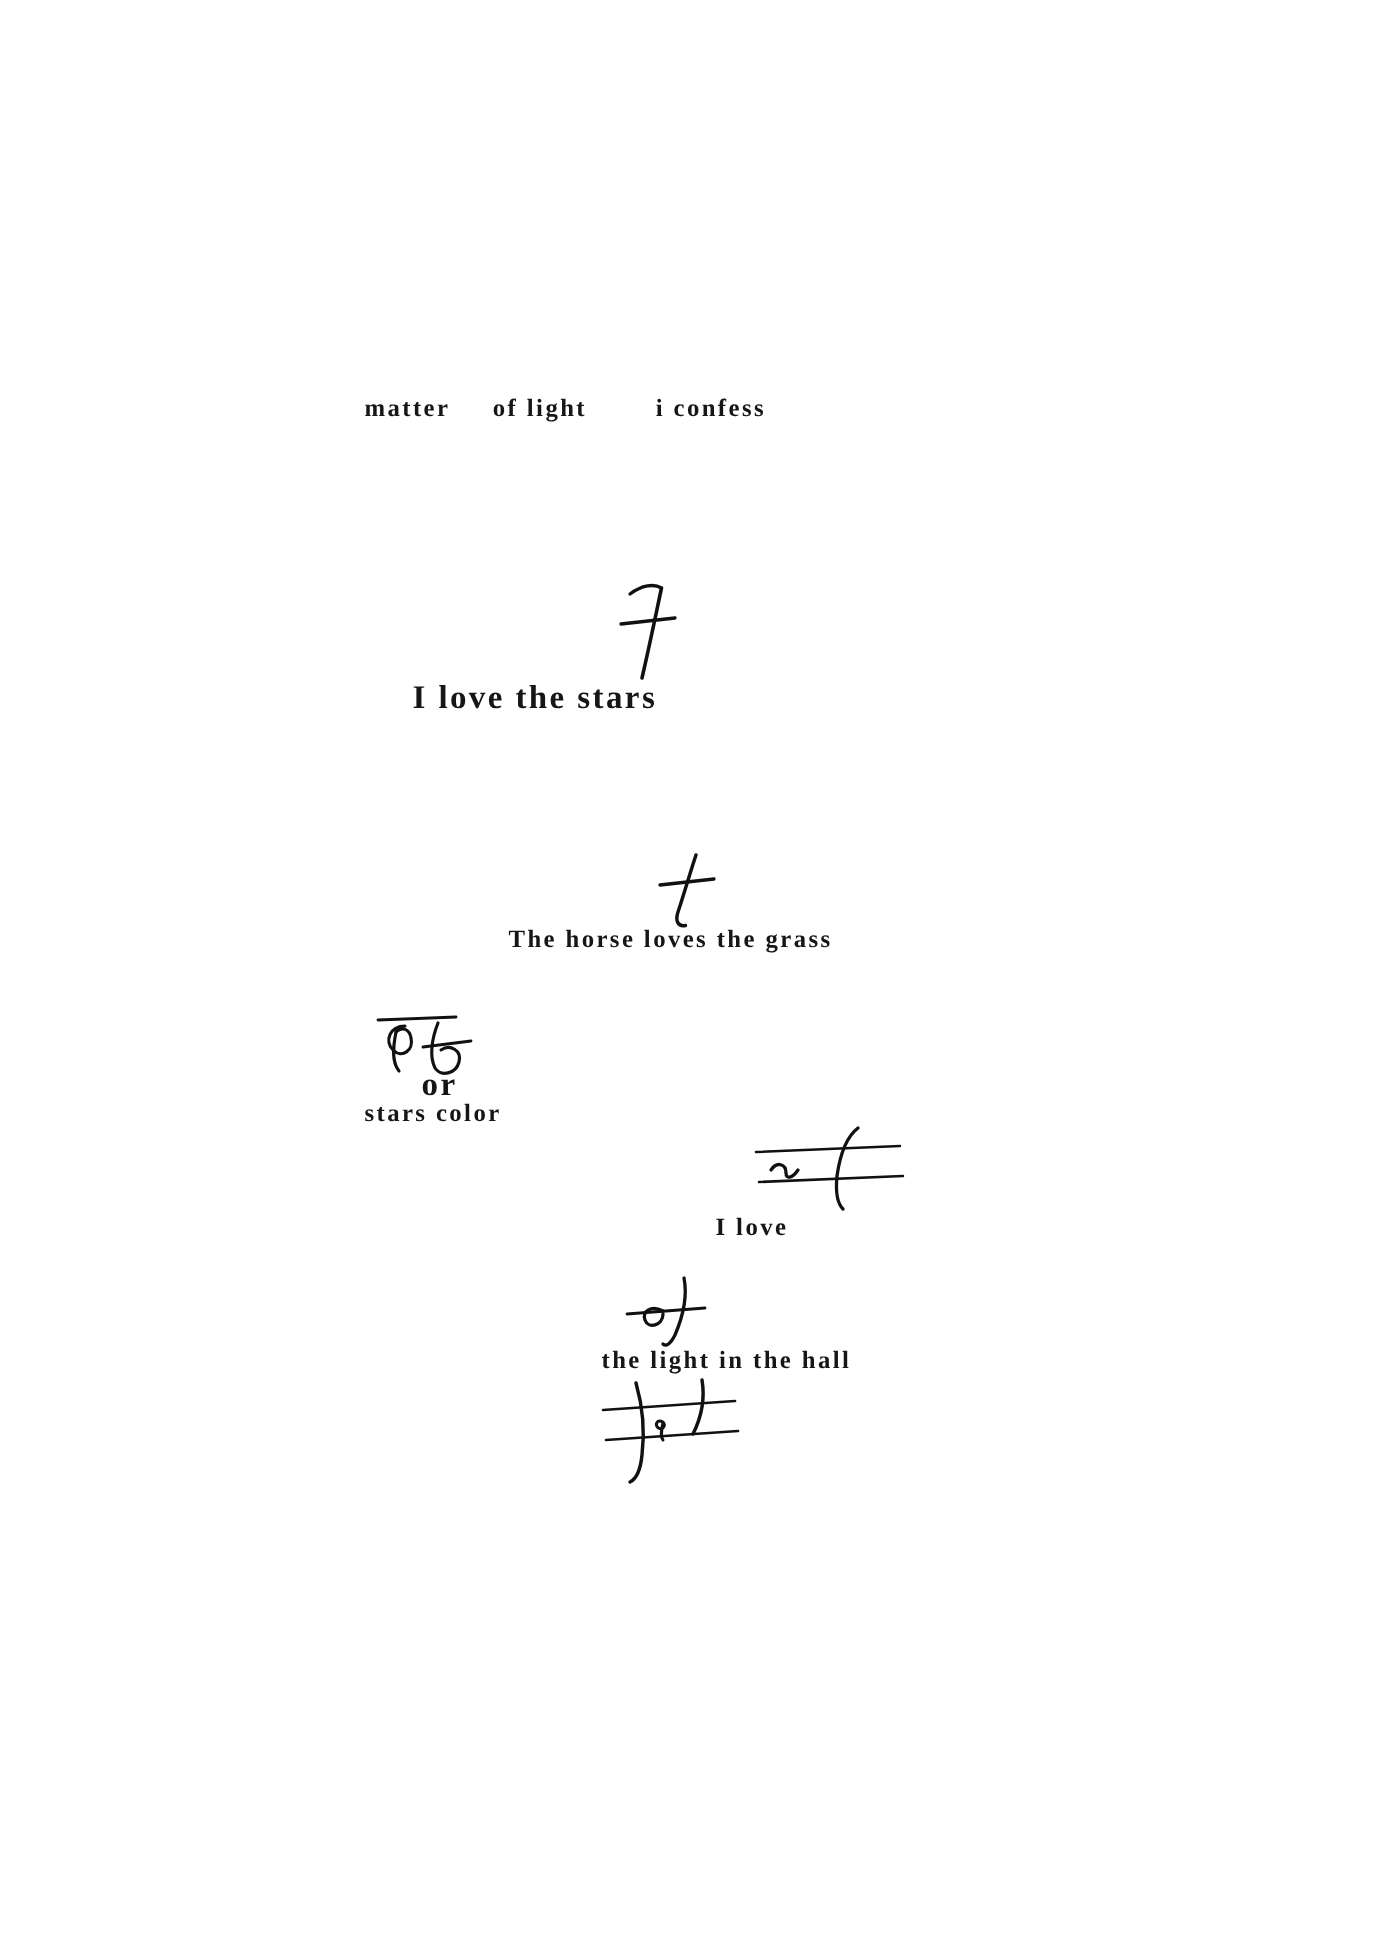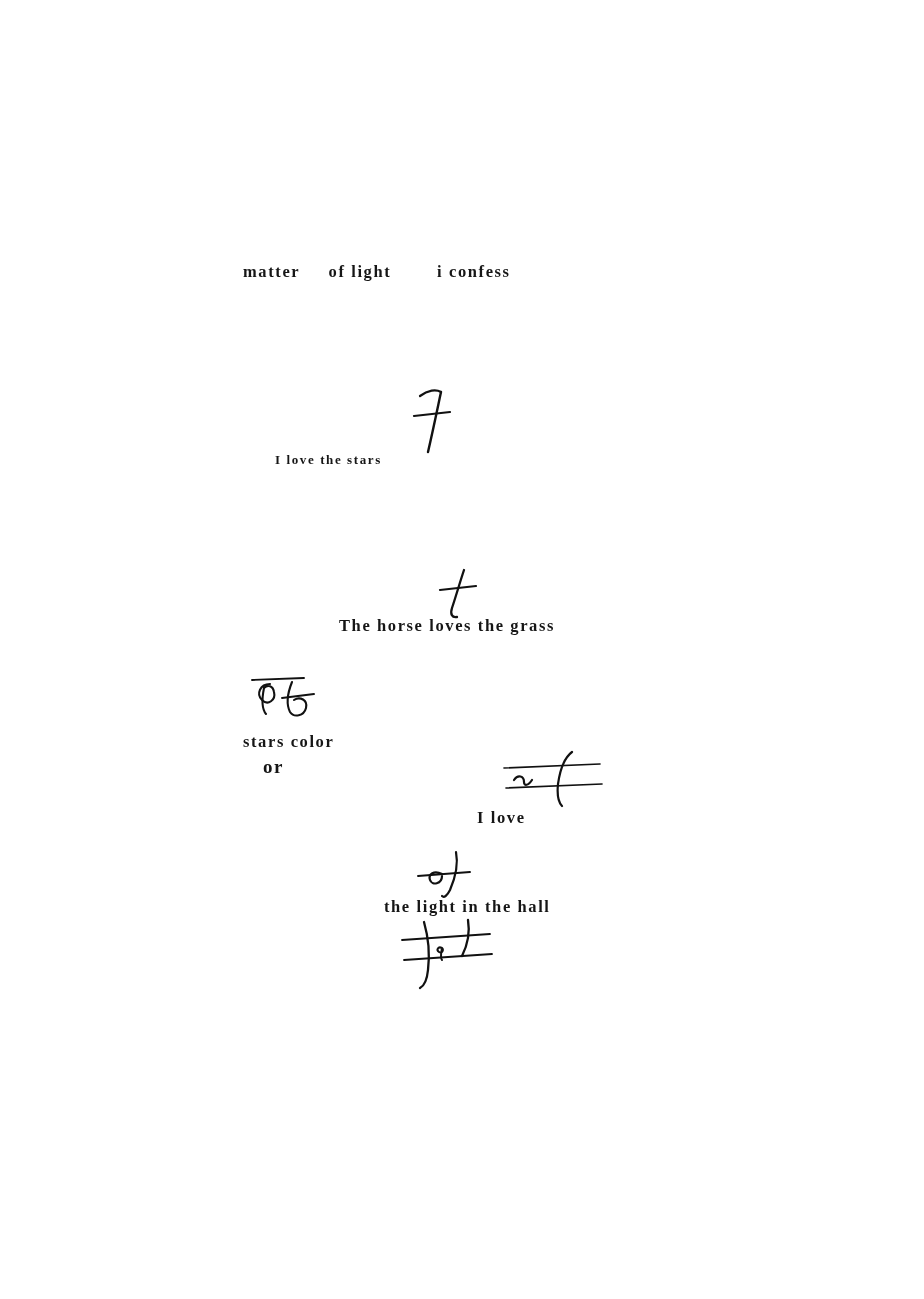--- a/index.html
+++ b/index.html
@@ -39,31 +39,31 @@
     stroke-linejoin: round;
   }
 </style>
 </head>
 <body>
 
 <div id="page">
 
   <div class="line" style="left:243px; top:262px; font-size:16.5px;">matter     of light        i confess</div>
 
-  <div class="line" style="left:275px; top:452px; font-size:13px;">I love the stars</div>
+  <div class="line" style="left:275px; top:452px; font-size:22px;">I love the stars</div>
 
   <div class="line" style="left:311px; top:616px; font-size:16.5px;margin-left:28px;">The horse loves the grass</div>
 
-  <div class="line" style="left:263px; top:710px; font-size:19px;margin-top:46px;">or</div>
+  <div class="line" style="left:281px; top:710px; font-size:22px;">or</div>
 
   <div class="line" style="left:243px; top:732px; font-size:16.5px;">stars color</div>
 
   <div class="line" style="left:477px; top:808px; font-size:16.5px;">I love</div>
 
-  <div class="line" style="left:384px; top:897px; font-size:16.5px;">the light in the hall</div>
+  <div class="line" style="left:401px; top:897px; font-size:16.5px;">the light in the hall</div>
 
   <div class="glyph" style="left:408px; top:386px; width:50px; height:70px;">
     <svg width="50" height="70" viewBox="0 0 50 70">
       <path class="stroke" stroke-width="2.2" d="M12 10 C 20 4, 28 3, 33 6"></path>
       <path class="stroke" stroke-width="2.4" d="M33 6 C 30 20, 26 40, 20 66"></path>
       <path class="stroke" stroke-width="2.2" d="M6 30 L 42 26"></path>
     </svg>
   </div>
 
   <div class="glyph" style="left:434px; top:568px; width:52px; height:54px;">

